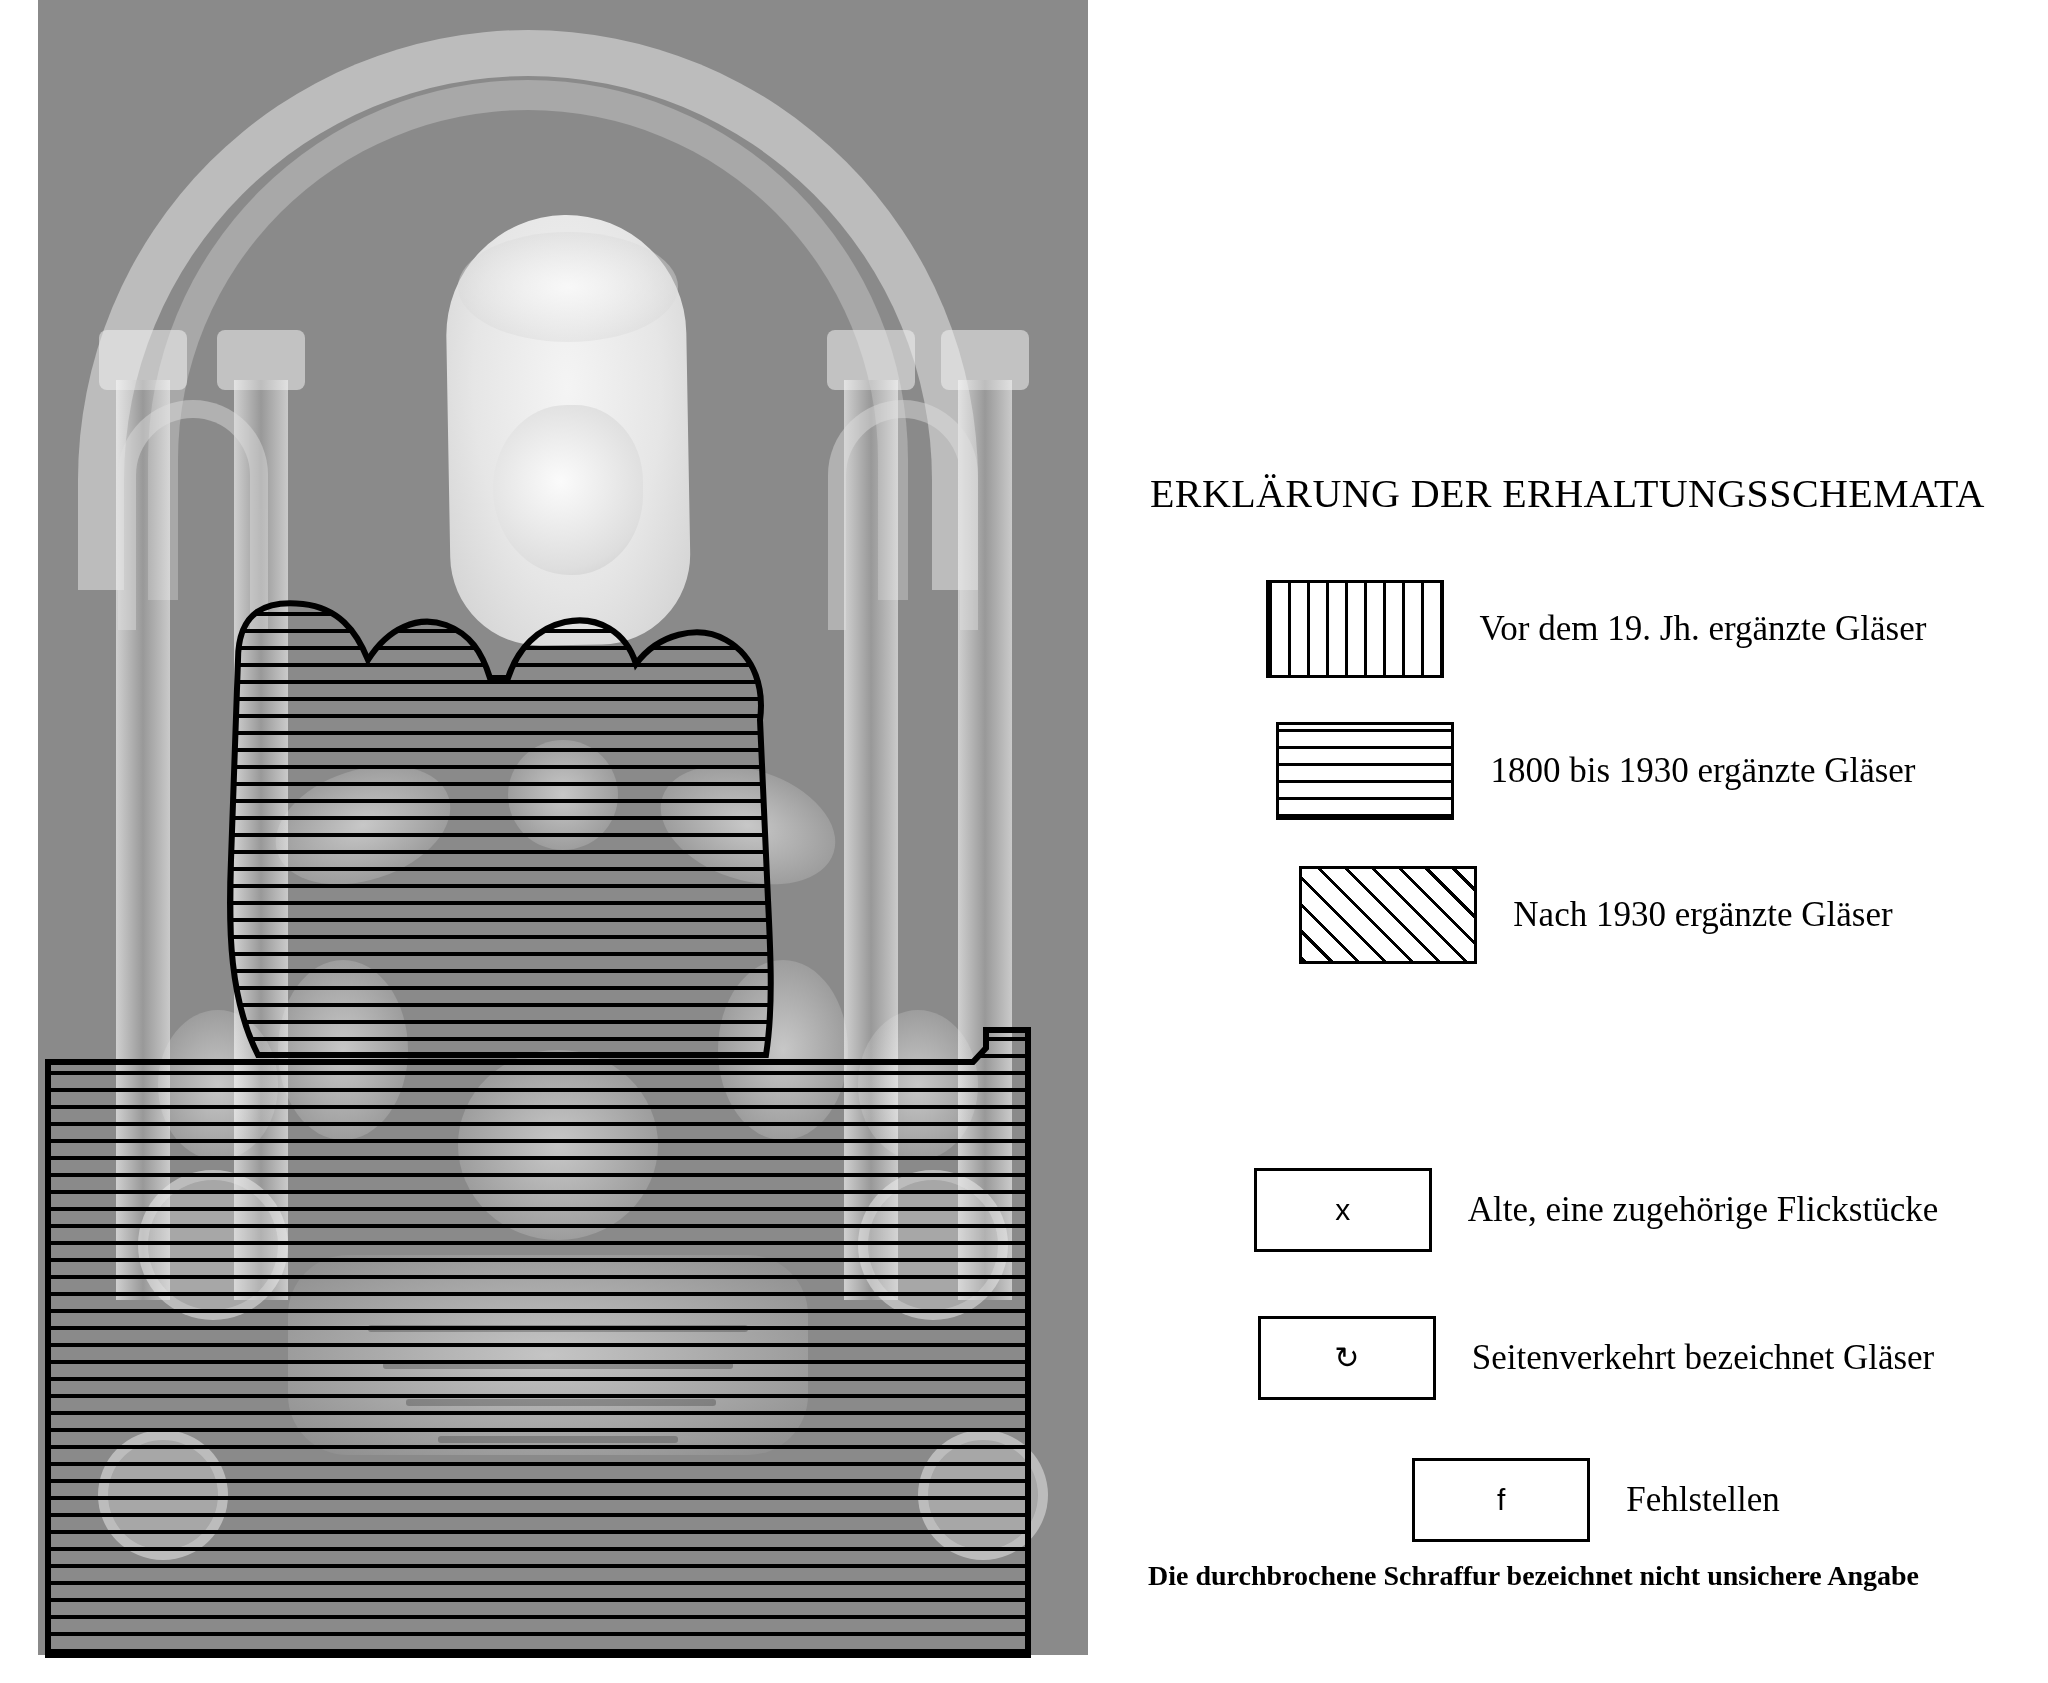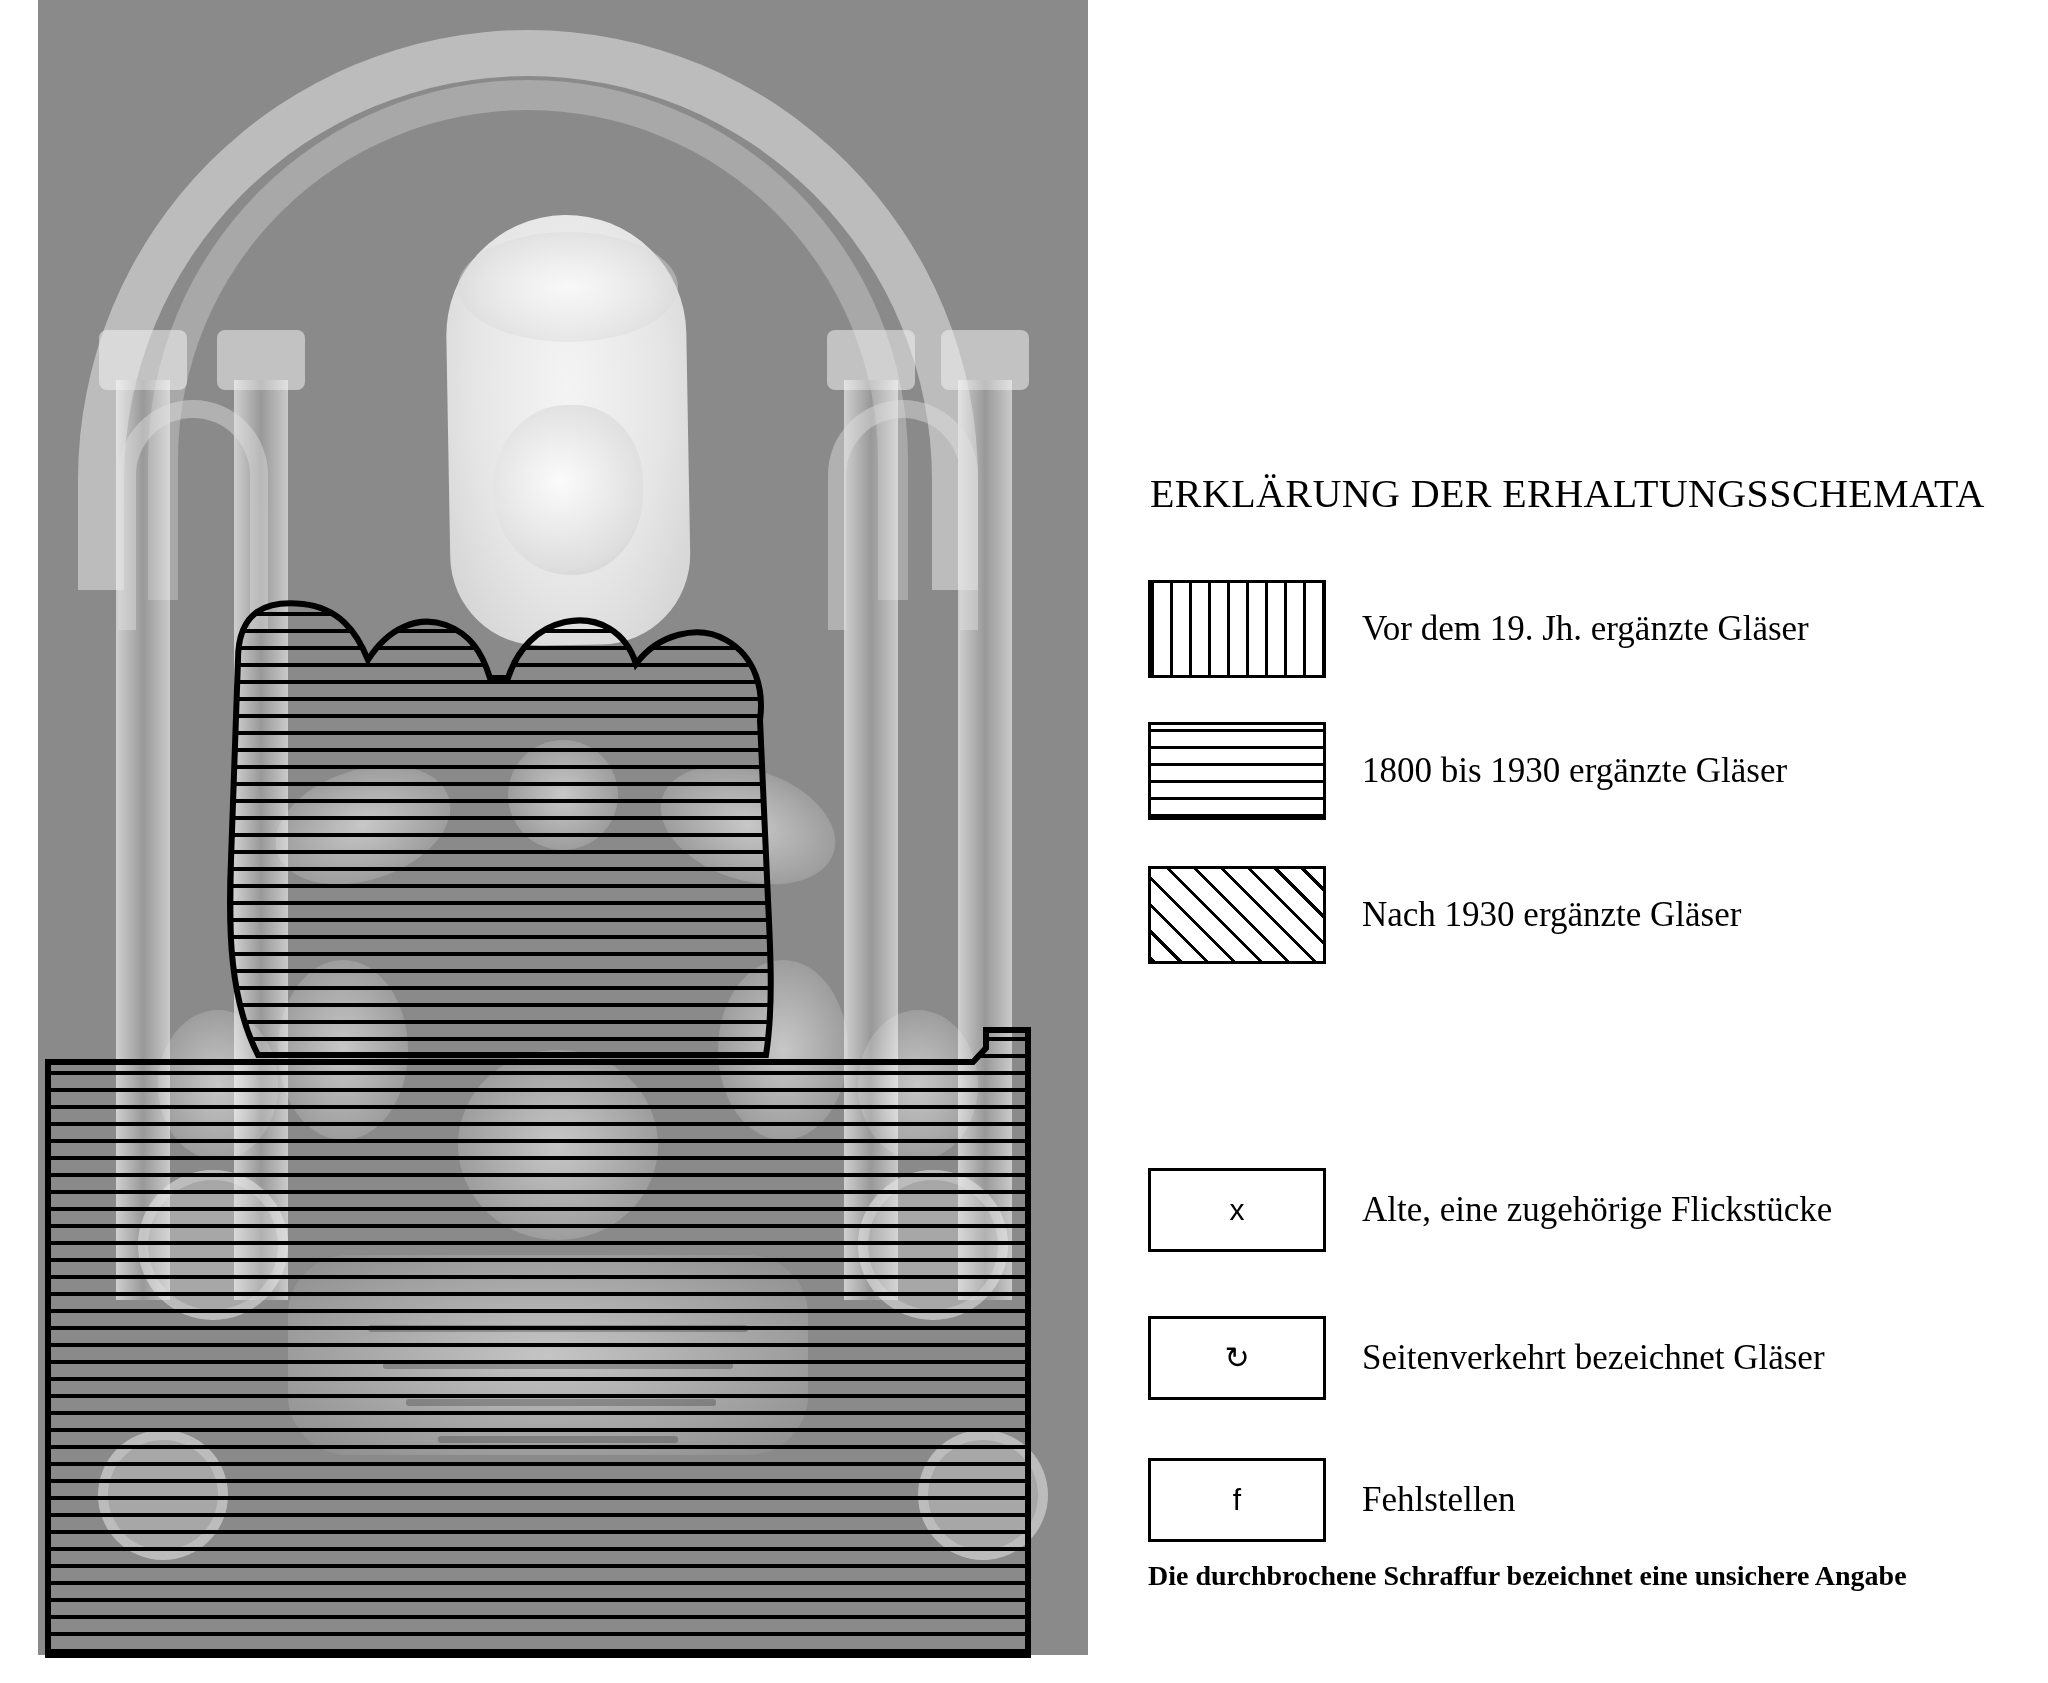--- a/index.html
+++ b/index.html
@@ -164,24 +164,25 @@
     left: 20px;
     top: 470px;
     width: 880px;
     font-size: 40px;
     letter-spacing: 0.4px;
     color: #000;
     white-space: nowrap;
   }
   .legend-row {
     position: absolute;
-    left: 18px;
+    left: 26px;
     width: 880px;
     display: flex;
     align-items: center;
+    justify-content: center;
   }
   .swatch {
     width: 178px;
     height: 98px;
     border: 3px solid #000;
     background: #fff;
     flex: 0 0 auto;
     box-sizing: border-box;
     position: relative;
     overflow: hidden;
@@ -335,14 +336,14 @@
     <div class="legend-label">Seitenverkehrt bezeichnet Gläser</div>
   </div>
 
   <div class="legend-row" style="top:1458px;">
     <div class="swatch small">
       <span class="sw-glyph">f</span>
     </div>
     <div class="legend-label">Fehlstellen</div>
   </div>
 
-  <div id="legend-footnote">Die durchbrochene Schraffur bezeichnet eine unsichere Angabe</div>
+  <div id="legend-footnote">Die durchbrochene Schraffur bezeichnet nicht unsichere Angabe</div>
 </div>
 
 </body></html>

